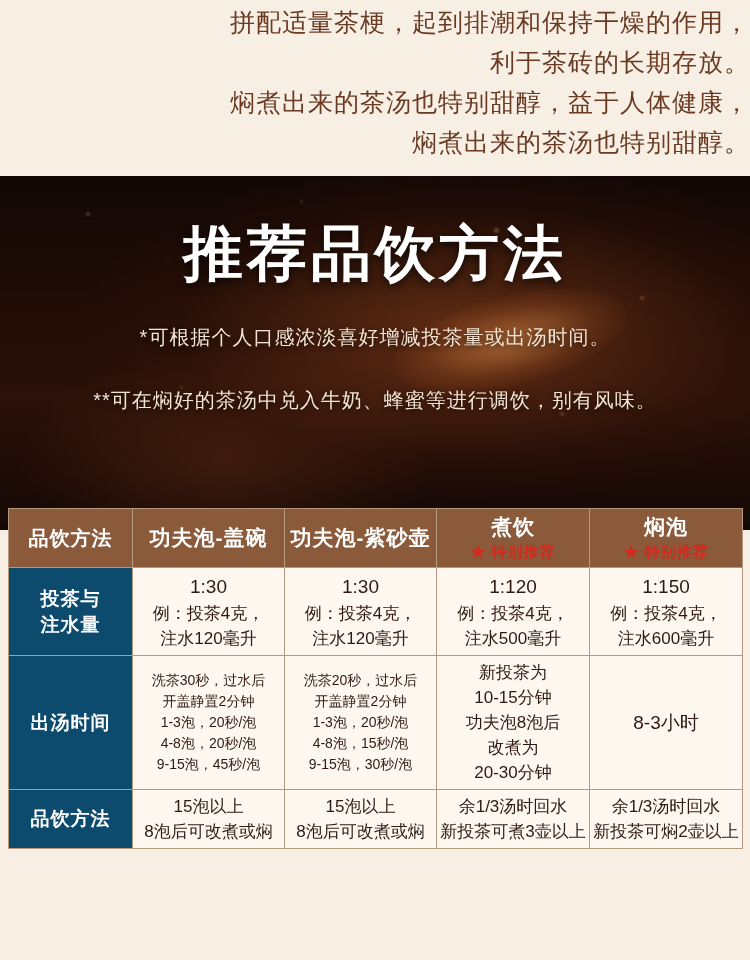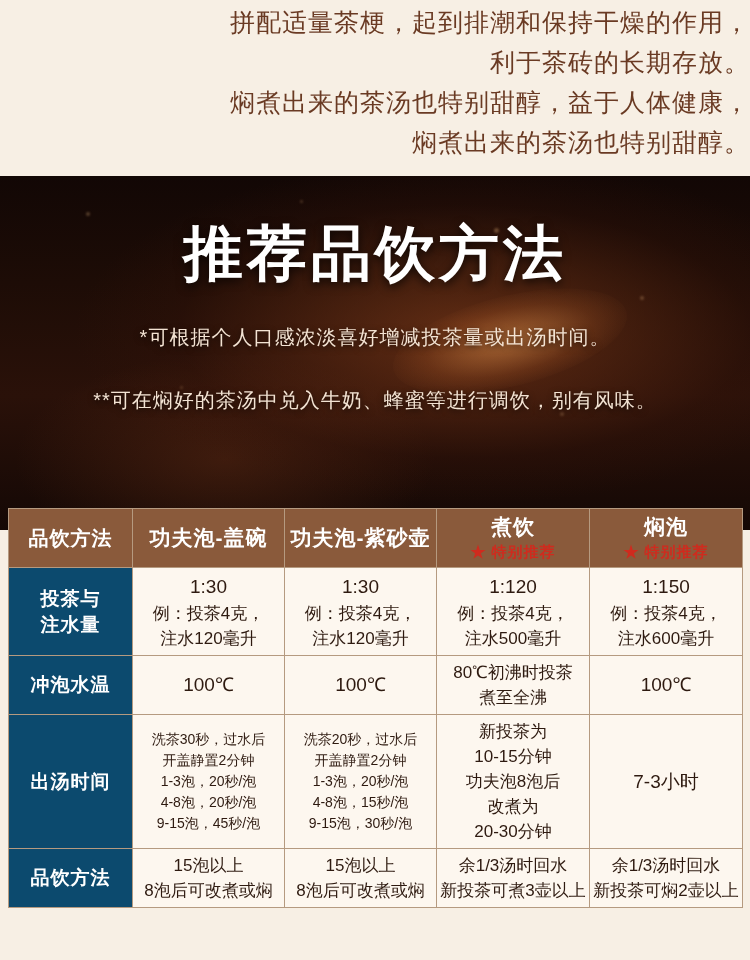--- a/index.html
+++ b/index.html
@@ -208,34 +208,27 @@
           <td class="cellpad">
             <div class="ratio">1:120</div>
             <div class="cell-mid">例：投茶4克，<br>注水500毫升</div>
           </td>
           <td class="cellpad">
             <div class="ratio">1:150</div>
             <div class="cell-mid">例：投茶4克，<br>注水600毫升</div>
           </td>
         </tr>
 
-        <tr>
-          <td class="row-head">冲泡水温</td>
-          <td class="cell-big cellpad">100℃</td>
-          <td class="cell-big cellpad">100℃</td>
-          <td class="cell-mid cellpad">80℃初沸时投茶<br>煮至全沸</td>
-          <td class="cell-big cellpad">100℃</td>
-        </tr>
 
         <tr>
           <td class="row-head">出汤时间</td>
           <td class="cell-sm cellpad">洗茶30秒，过水后<br>开盖静置2分钟<br>1-3泡，20秒/泡<br>4-8泡，20秒/泡<br>9-15泡，45秒/泡</td>
           <td class="cell-sm cellpad">洗茶20秒，过水后<br>开盖静置2分钟<br>1-3泡，20秒/泡<br>4-8泡，15秒/泡<br>9-15泡，30秒/泡</td>
           <td class="cell-mid cellpad">新投茶为<br>10-15分钟<br>功夫泡8泡后<br>改煮为<br>20-30分钟</td>
-          <td class="cell-big cellpad">7-3小时</td>
+          <td class="cell-big cellpad">8-3小时</td>
         </tr>
 
         <tr>
           <td class="row-head">品饮方法</td>
           <td class="cell-mid cellpad">15泡以上<br>8泡后可改煮或焖</td>
           <td class="cell-mid cellpad">15泡以上<br>8泡后可改煮或焖</td>
           <td class="cell-mid cellpad">余1/3汤时回水<br>新投茶可煮3壶以上</td>
           <td class="cell-mid cellpad">余1/3汤时回水<br>新投茶可焖2壶以上</td>
         </tr>
       </tbody>

